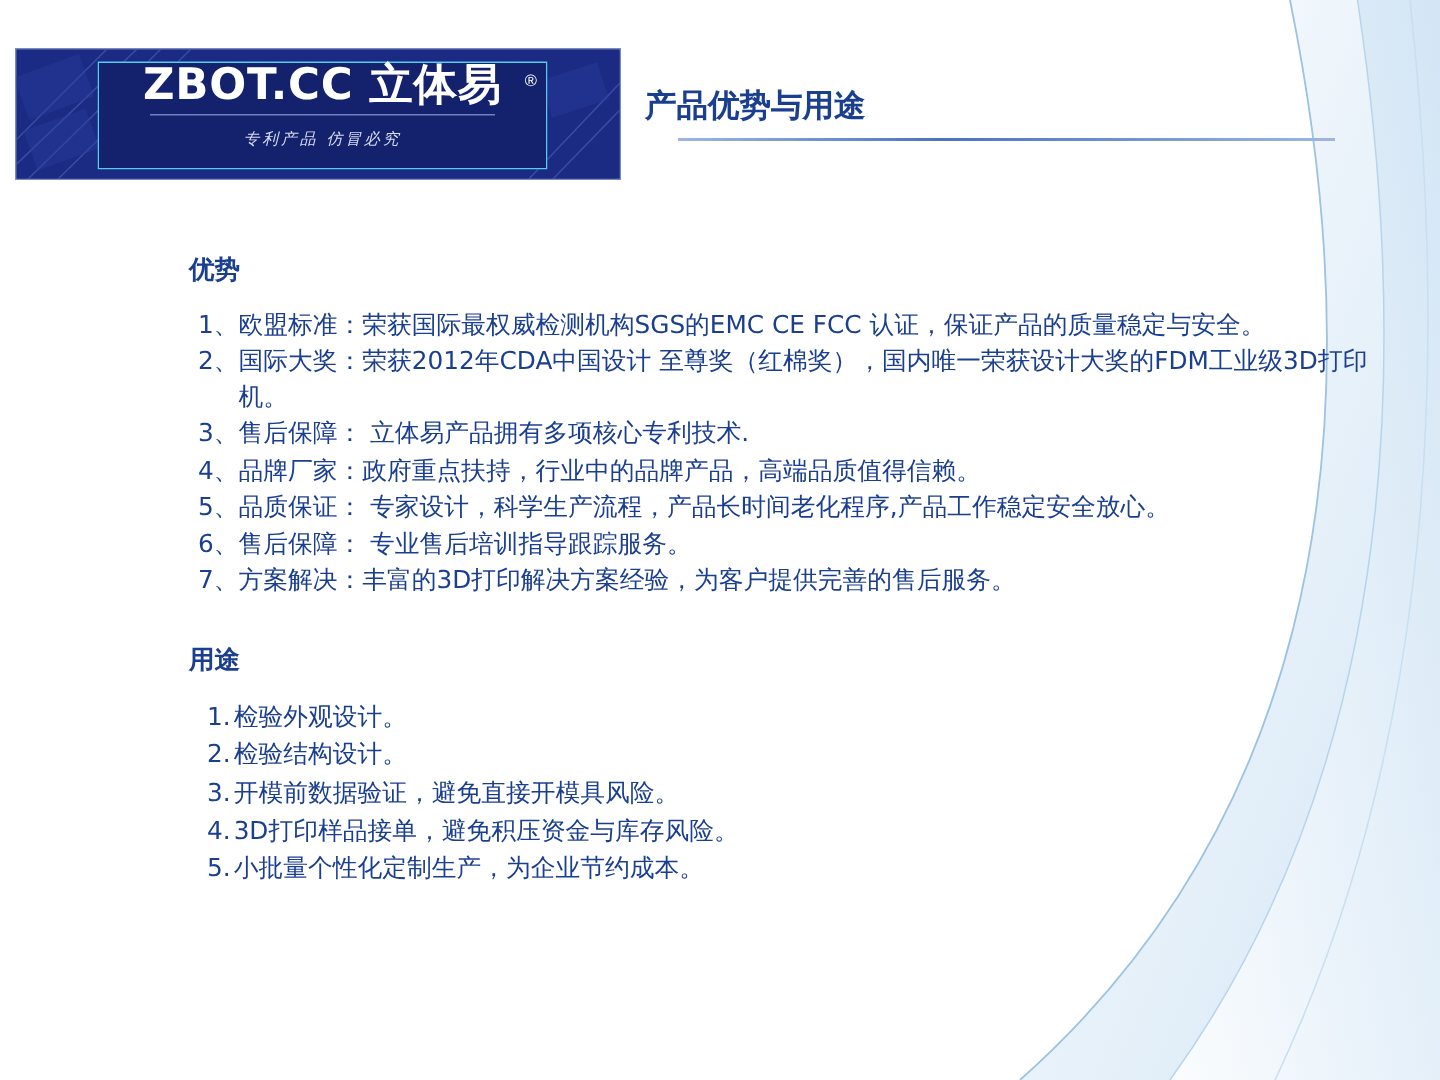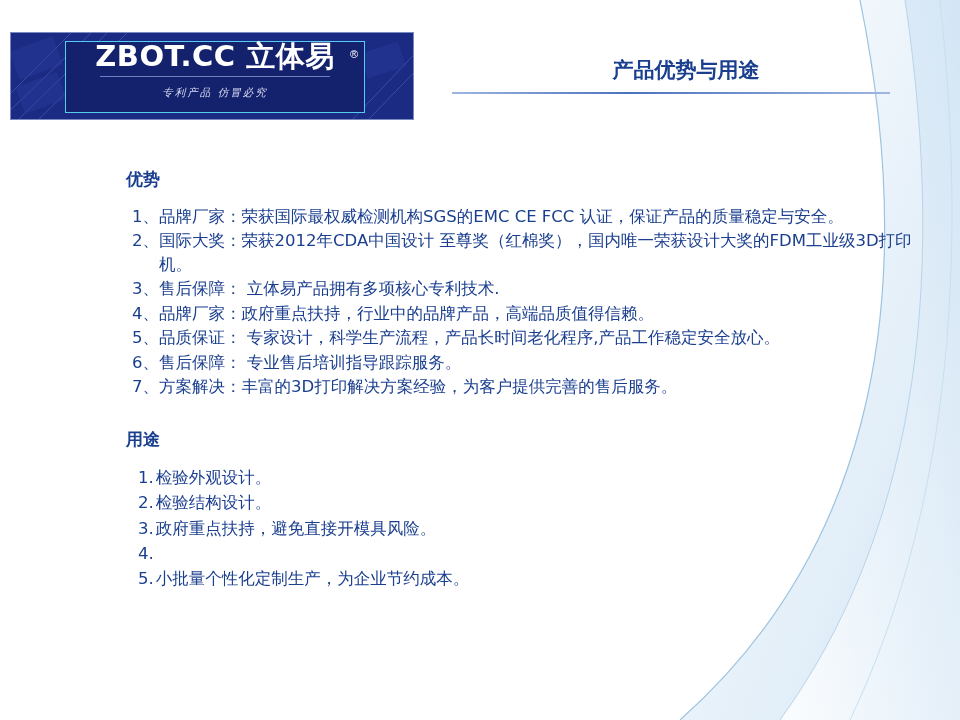--- a/index.html
+++ b/index.html
@@ -93,24 +93,24 @@
   .logo-rule {
     width: 230px;
     height: 1px;
     background: #6f7fc0;
     margin: 5px auto 4px auto;
   }
 
   
   .header-title {
     position: absolute;
-    left: 451px;
+    left: 430px;
     top: 56px;
     width: 470px;
-    text-align: center;
+    text-align: left;
     color: #1b3f8f;
     font-size: 21px;
     font-weight: bold;
     font-family: "DejaVu Sans", sans-serif;
   }
   .header-underline {
     position: absolute;
     left: 452px;
     top: 92px;
     width: 438px;
@@ -235,21 +235,21 @@
   <div class="header-title">产品优势与用途</div>
   <div class="header-underline"></div>
 
   <div class="content">
 
     <div class="section-heading">优势</div>
 
     <ul class="adv-list">
       <li>
         <span class="adv-num">1、</span>
-        <span class="adv-text">品牌厂家：荣获国际最权威检测机构SGS的EMC CE FCC 认证，保证产品的质量稳定与安全。</span>
+        <span class="adv-text">欧盟标准：荣获国际最权威检测机构SGS的EMC CE FCC 认证，保证产品的质量稳定与安全。</span>
       </li>
       <li>
         <span class="adv-num">2、</span>
         <span class="adv-text">国际大奖：荣获2012年CDA中国设计 至尊奖（红棉奖），国内唯一荣获设计大奖的FDM工业级3D打印机。</span>
       </li>
       <li>
         <span class="adv-num">3、</span>
         <span class="adv-text">售后保障： 立体易产品拥有多项核心专利技术.</span>
       </li>
       <li>
@@ -276,24 +276,25 @@
       <li>
         <span class="use-num">1.</span>
         <span>检验外观设计。</span>
       </li>
       <li>
         <span class="use-num">2.</span>
         <span>检验结构设计。</span>
       </li>
       <li>
         <span class="use-num">3.</span>
-        <span>政府重点扶持，避免直接开模具风险。</span>
+        <span>开模前数据验证，避免直接开模具风险。</span>
       </li>
       <li>
         <span class="use-num">4.</span>
+        <span>3D打印样品接单，避免积压资金与库存风险。</span>
       </li>
       <li>
         <span class="use-num">5.</span>
         <span>小批量个性化定制生产，为企业节约成本。</span>
       </li>
     </ul>
 
   </div>
 </div>
 

